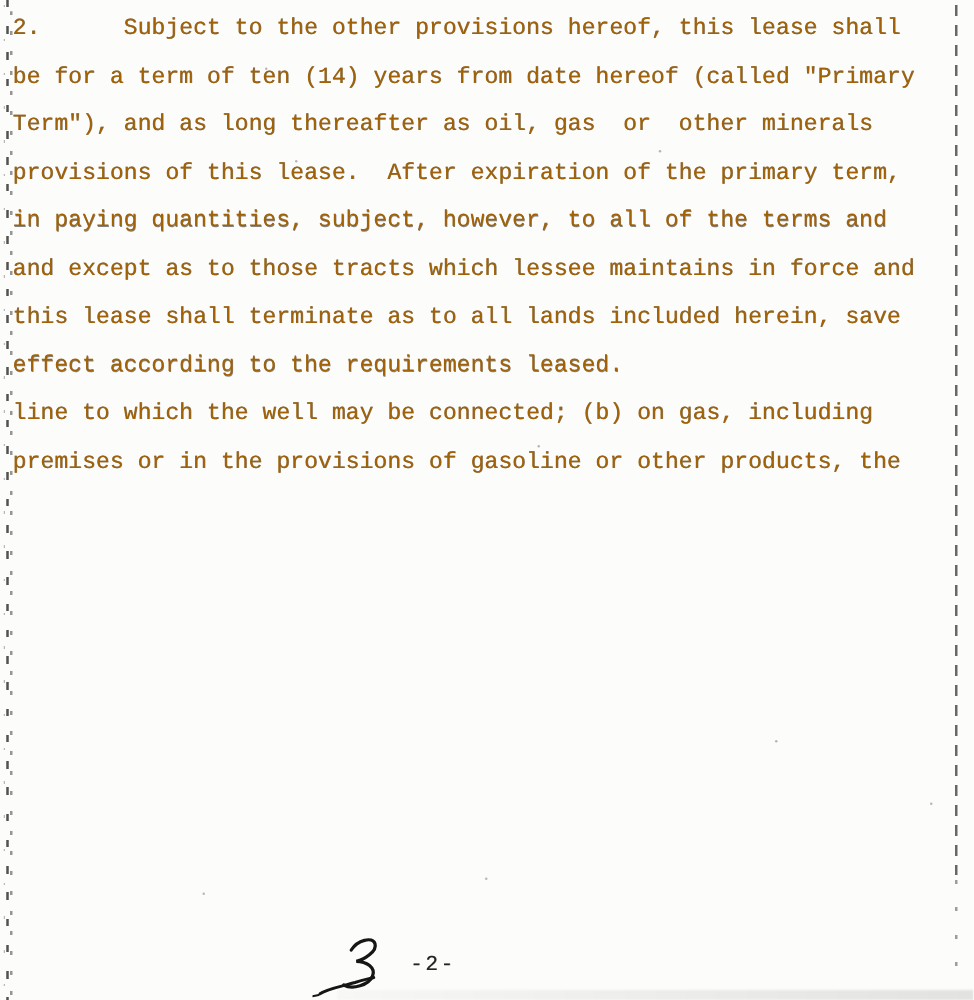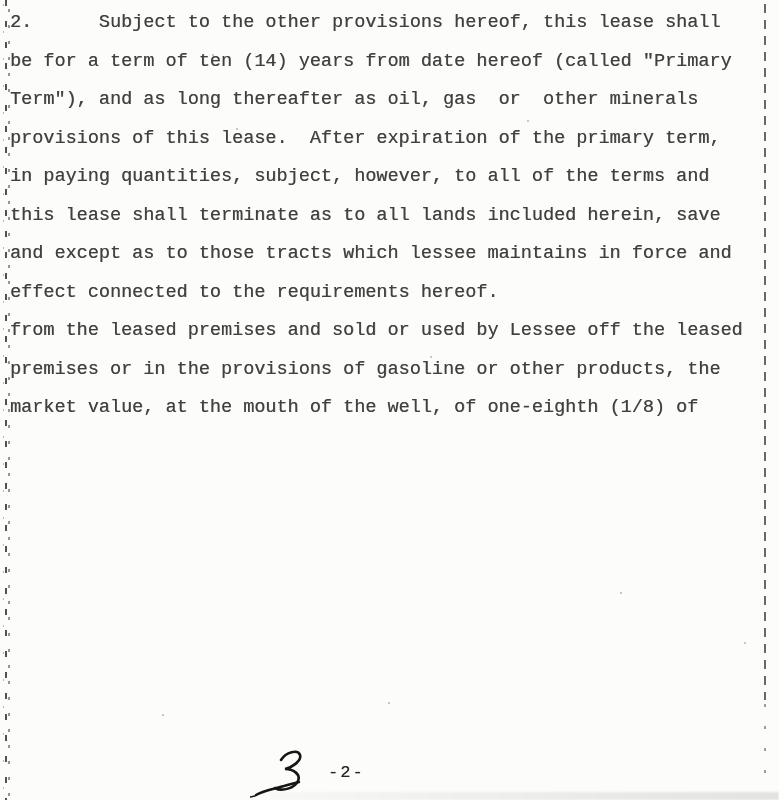--- a/index.html
+++ b/index.html
@@ -10,21 +10,21 @@
     overflow:hidden;
     font-family:"Liberation Mono","DejaVu Sans Mono",monospace;
   }
   
   .textblock{position:absolute;left:10px;top:4px;width:760px;}
   .line{
     white-space:pre;
     font-size:18.5px;
     line-height:38.5px;
     height:38.5px;
-    color:#404040;
+    color:#a16207;
     text-shadow:0.4px 0.2px 0 rgba(31,31,31,0.55);
   }
   
   .edge-left{
     position:absolute;left:3px;top:0;width:8px;height:100%;
     background:
       repeating-linear-gradient(180deg, rgba(25,25,25,.75) 0 6px, transparent 6px 21px),
       repeating-linear-gradient(180deg, rgba(25,25,25,.45) 0 3px, transparent 3px 16px),
       repeating-linear-gradient(180deg, rgba(25,25,25,.30) 0 2px, transparent 2px 27px);
     background-size:2px 100%,2px 100%,1px 100%;
@@ -62,26 +62,25 @@
 
   <div class="edge-left"></div>
   <div class="edge-right"></div>
 
   <div class="textblock">
     <div class="line">2.      Subject to the other provisions hereof, this lease shall</div>
     <div class="line">be for a term of ten (14) years from date hereof (called "Primary</div>
     <div class="line">Term"), and as long thereafter as oil, gas  or  other minerals</div>
     <div class="line">provisions of this lease.  After expiration of the primary term,</div>
     <div class="line">in paying quantities, subject, however, to all of the terms and</div>
+    <div class="line">and except as to those tracts which lessee maintains in force and</div>
     <div class="line">this lease shall terminate as to all lands included herein, save</div>
-    <div class="line">and except as to those tracts which lessee maintains in force and</div>
-    <div class="line">effect connected to the requirements hereof.</div>
-    <div class="line">from the leased premises and sold or used by Lessee off the leased</div>
+    <div class="line">effect according to the requirements leased.</div>
+    <div class="line">line to which the well may be connected; (b) on gas, including</div>
     <div class="line">premises or in the provisions of gasoline or other products, the</div>
-    <div class="line">market value, at the mouth of the well, of one-eighth (1/8) of</div>
   </div>
 
   <svg class="handwritten" width="80" height="52" viewBox="0 0 80 52" role="img" aria-label="3">
     <path d="M31 13 C36 5 48 2 50 8 C52 14 41 21 35 22 C43 22 51 27 48 34 C45 41 32 45 25 41" fill="none" stroke="#161616" stroke-width="2.6" stroke-linecap="round"></path>
     <path d="M6 48 C12 44 24 42 34 39 C40 37 45 36 49 35" fill="none" stroke="#161616" stroke-width="2.4" stroke-linecap="round"></path>
     <path d="M0 50 l5 -1" fill="none" stroke="#161616" stroke-width="1.6" stroke-linecap="round"></path>
   </svg>
 
   <span class="pagenum">-2-</span>
 

